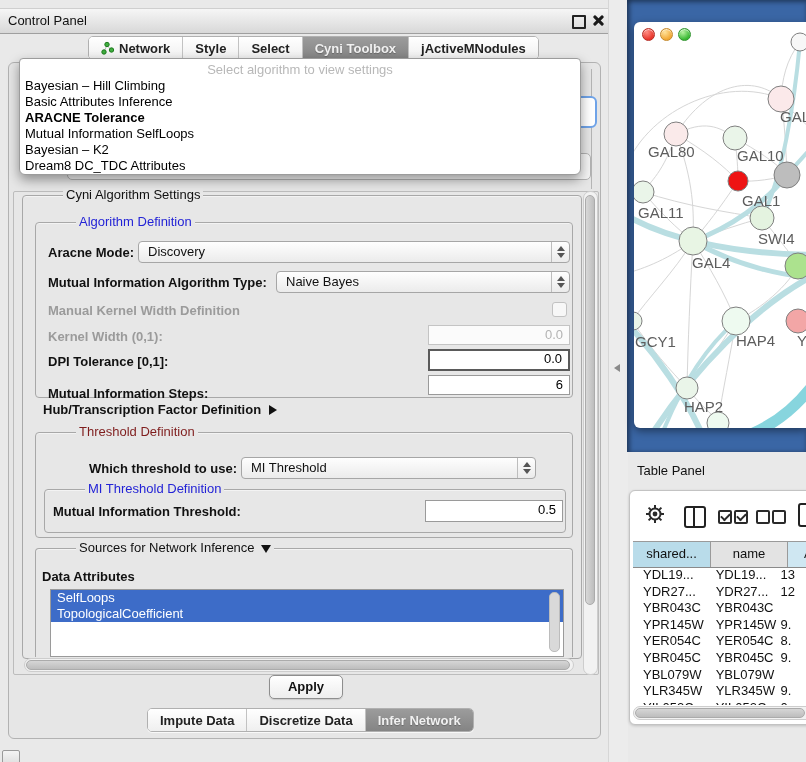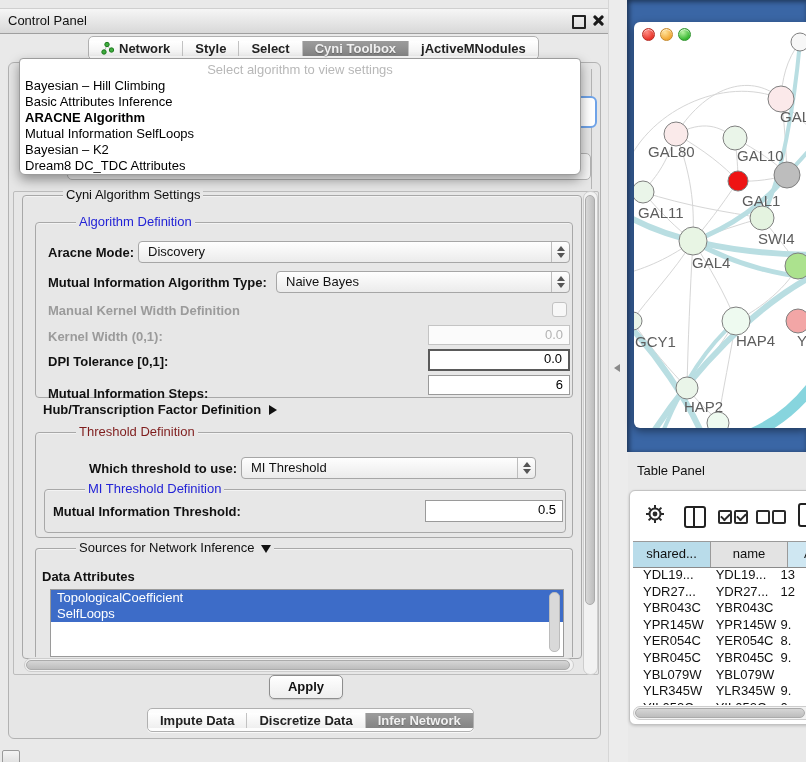--- a/index.html
+++ b/index.html
@@ -11,21 +11,21 @@
   .cp-titlebar{left:0;top:8px;width:608px;height:24px;
     background:linear-gradient(#f6f6f6,#d8d8d8);
     border-top:1px solid #cfcfcf;border-bottom:1px solid #9f9f9f;}
   .cp-title{position:absolute;left:8px;top:4px;font-size:13px;color:#111;}
   .float-ic{position:absolute;left:572px;top:6px;width:10px;height:10px;border:2px solid #222;border-radius:1px;background:transparent;}
   .close-ic{position:absolute;left:591px;top:5px;width:13px;height:13px;}
   .close-ic::before,.close-ic::after{content:"";position:absolute;left:6px;top:0;width:3px;height:13px;background:#1a1a1a;border-radius:1px;}
   .close-ic::before{transform:rotate(45deg);}
   .close-ic::after{transform:rotate(-45deg);}
 
-  .tabbar{display:flex;border:1px solid #b0b0b0;border-radius:5px;background:#fdfdfd;height:22px;overflow:hidden;box-shadow:0 1px 0 rgba(255,255,255,.7);align-items:center;}
+  .tabbar{display:flex;border:1px solid #b0b0b0;border-radius:5px;background:#fdfdfd;height:22px;overflow:hidden;box-shadow:0 1px 0 rgba(255,255,255,.7);}
   .tab{display:flex;align-items:center;padding:0 12px;font-size:13px;font-weight:bold;color:#222;
        background:linear-gradient(#ffffff,#efefef);border-right:1px solid #c2c2c2;cursor:default;white-space:nowrap;}
   .tab:last-child{border-right:none;}
   .tab.sel{background:linear-gradient(#9c9c9c,#848484);color:#f1f1f1;text-shadow:0 1px 1px rgba(0,0,0,.25);}
   .tab .ticon{margin-right:5px;display:inline-block;line-height:0;}
 
   .cp-body{left:8px;top:62px;width:591px;height:675px;background:#e6e6e6;
     border:1px solid #b2b2b2;border-radius:6px;}
 
   
@@ -151,21 +151,21 @@
 
     <div class="abs frag-vline"></div>
     <div class="abs frag-blue"></div>
     <div class="abs frag-combo">gal4filtered.sif default node</div>
 
     <div class="abs popup">
       <div class="prompt">Select algorithm to view settings</div>
       <ul>
           <li>Bayesian – Hill Climbing</li>
           <li>Basic Attributes Inference</li>
-          <li class="bold">ARACNE Algorithm</li>
+          <li class="bold">ARACNE Tolerance</li>
           <li>Mutual Information SelfLoops</li>
           <li>Bayesian – K2</li>
           <li>Dream8 DC_TDC Attributes</li>
         </ul>
     </div>
 
     <div class="abs" style="left:4px;top:128px;width:584px;height:482px;border:1px solid #bcbcbc;background:#e7e7e7;border-radius:2px;">
 
       <div class="fs" style="left:8px;top:3px;width:558px;height:462px;">
         <span class="legend">Cyni Algorithm Settings</span>
@@ -216,22 +216,22 @@
             <span class="blab" style="left:8px;top:14px;">Mutual Information Threshold:</span>
             <div class="field" style="left:380px;top:10px;width:138px;height:22px;">0.5</div>
           </div>
         </div>
 
         <div class="fs" style="left:12px;top:352px;width:536px;height:108px;border-bottom:none;border-radius:4px 4px 0 0;">
           <span class="legend"><span>Sources for Network Inference</span><span class="tri-down"></span></span>
           <span class="blab" style="left:6px;top:20px;">Data Attributes</span>
           <div class="attr-list" style="left:14px;top:40px;width:512px;height:66px;">
             <div>
+                <div class="item">SelfLoops</div>
                 <div class="item">TopologicalCoefficient</div>
-                <div class="item">SelfLoops</div>
               </div>
             <div class="attr-vthumb"></div>
           </div>
         </div>
       </div>
 
       <div class="hscroll" style="left:10px;top:466px;width:548px;">
         <div class="thumb" style="width:542px;"></div>
       </div>
     </div>

